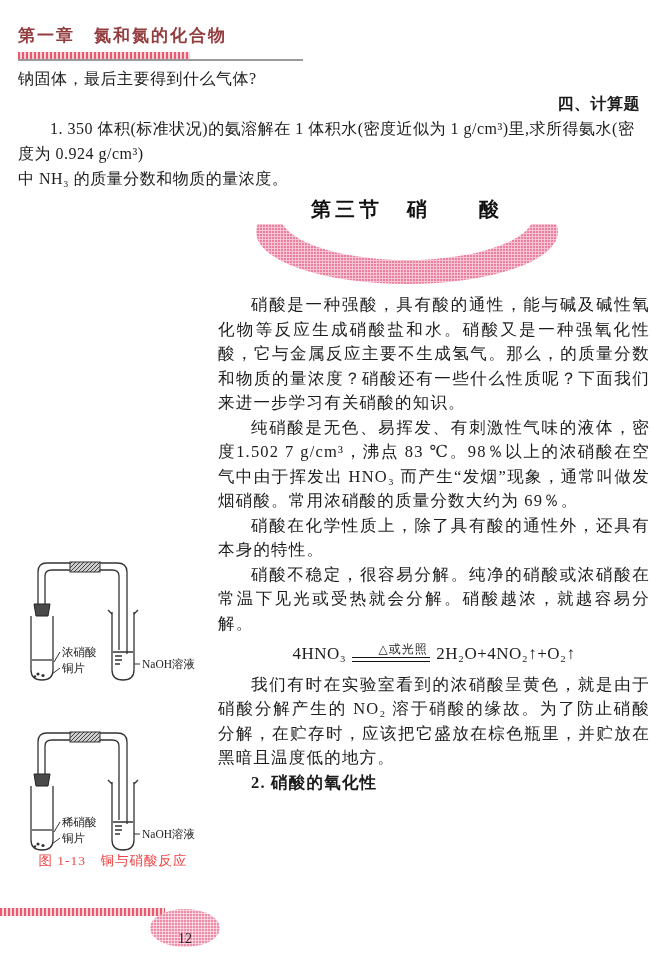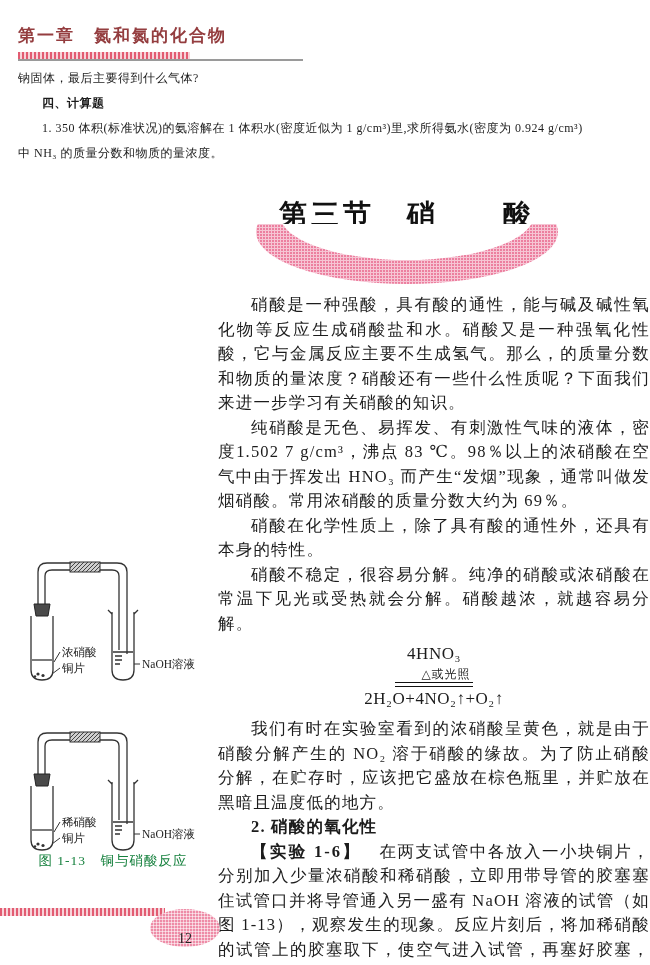--- a/index.html
+++ b/index.html
@@ -22,56 +22,56 @@
     position:absolute;left:18px;top:52px;width:172px;height:7px;
     background:repeating-linear-gradient(90deg,#e25c72 0 2px,#f7d3d9 2px 4px);
   }
   .header-rule{
     position:absolute;left:18px;top:59px;width:285px;height:2px;
     background:#9a9a9a;
   }
   
   .exercises{
     position:absolute;left:18px;top:66px;width:622px;
-    font-size:12px;line-height:25px;letter-spacing:0.5px;
+    font-size:16px;line-height:25px;letter-spacing:0.5px;
   }
   .exercises p{margin:0;}
-  .ex-heading{font-weight:bold;text-indent:2em;}
+  .ex-heading{font-weight:bold;text-indent:2em;text-align:right;}
   .ex-indent{text-indent:2em;}
   
   .banner{position:absolute;left:253px;top:196px;width:308px;height:92px;}
   .banner-title{
     position:absolute;left:0;top:0;width:100%;
-    text-align:center;font-size:28px;font-weight:bold;letter-spacing:4px;
+    text-align:center;font-size:20px;font-weight:bold;letter-spacing:4px;
     color:#111;
   }
   .banner-swoosh{position:absolute;left:0;top:28px;}
   
   .figure{position:absolute;left:12px;width:202px;height:128px;}
   .fig1{top:558px;}
   .fig2{top:728px;}
   .fig-caption{
     position:absolute;left:12px;top:852px;width:202px;
-    text-align:center;font-size:13.5px;letter-spacing:1px;color:#15803d;
+    text-align:center;font-size:13.5px;letter-spacing:1px;color:#ef4444;
   }
   .fig-label{font-size:11.5px;font-family:"Liberation Serif","DejaVu Serif",serif;fill:#222;}
   
   .col{
     position:absolute;left:218px;top:293px;width:432px;
     font-size:16.5px;line-height:24.5px;letter-spacing:1.2px;
     text-align:justify;
   }
   .col p{margin:0;text-indent:2em;}
   .col .subhead{font-weight:bold;}
   .exp-label{font-weight:bold;letter-spacing:2px;}
   
   .equation{
-    display:flex;justify-content:center;align-items:center;
+    display:flex;justify-content:center;align-items:flex-start;
     margin:6px 0 6px 0;text-indent:0 !important;
-    font-size:17px;letter-spacing:0.5px;white-space:nowrap;flex-direction:column;
+    font-size:17px;letter-spacing:0.5px;white-space:nowrap;
   }
   .eq-arrow{display:inline-flex;flex-direction:column;align-items:center;margin:0 6px;}
   .eq-cond{font-size:12px;line-height:14px;letter-spacing:1px;margin-left:24px;}
   .eq-line{width:100%;min-width:78px;height:3px;border-top:1.4px solid #111;border-bottom:1.4px solid #111;margin-top:1px;}
   
   .footer-stripe{
     position:absolute;left:0;top:908px;width:165px;height:8px;
     background:repeating-linear-gradient(90deg,#e25c72 0 2px,#f7d3d9 2px 4px);
   }
   .page-number-ellipse{
@@ -193,23 +193,20 @@
       <span>4HNO₃</span>
       <span class="eq-arrow">
         <span class="eq-cond">△或光照</span>
         <span class="eq-line"></span>
       </span>
       <span>2H₂O+4NO₂↑+O₂↑</span>
     </div>
 
     <p>我们有时在实验室看到的浓硝酸呈黄色，就是由于硝酸分解产生的 NO₂ 溶于硝酸的缘故。为了防止硝酸分解，在贮存时，应该把它盛放在棕色瓶里，并贮放在黑暗且温度低的地方。</p>
     <p class="subhead">2. 硝酸的氧化性</p>
-    <p>
-      <span class="exp-label">【实验 1-6】</span><span>　在两支试管中各放入一小块铜片，分别加入少量浓硝酸和稀硝酸，立即用带导管的胶塞塞住试管口并将导管通入另一盛有 NaOH 溶液的试管（如图 1-13），观察发生的现象。反应片刻后，将加稀硝酸的试管上的胶塞取下，使空气进入试管，再塞好胶塞，观察发生的现象。</span>
-    </p>
 
   </div>
 
   <div class="footer-stripe"></div>
   <div class="page-number-ellipse">
     <span>12</span>
   </div>
 
 </div>
 

